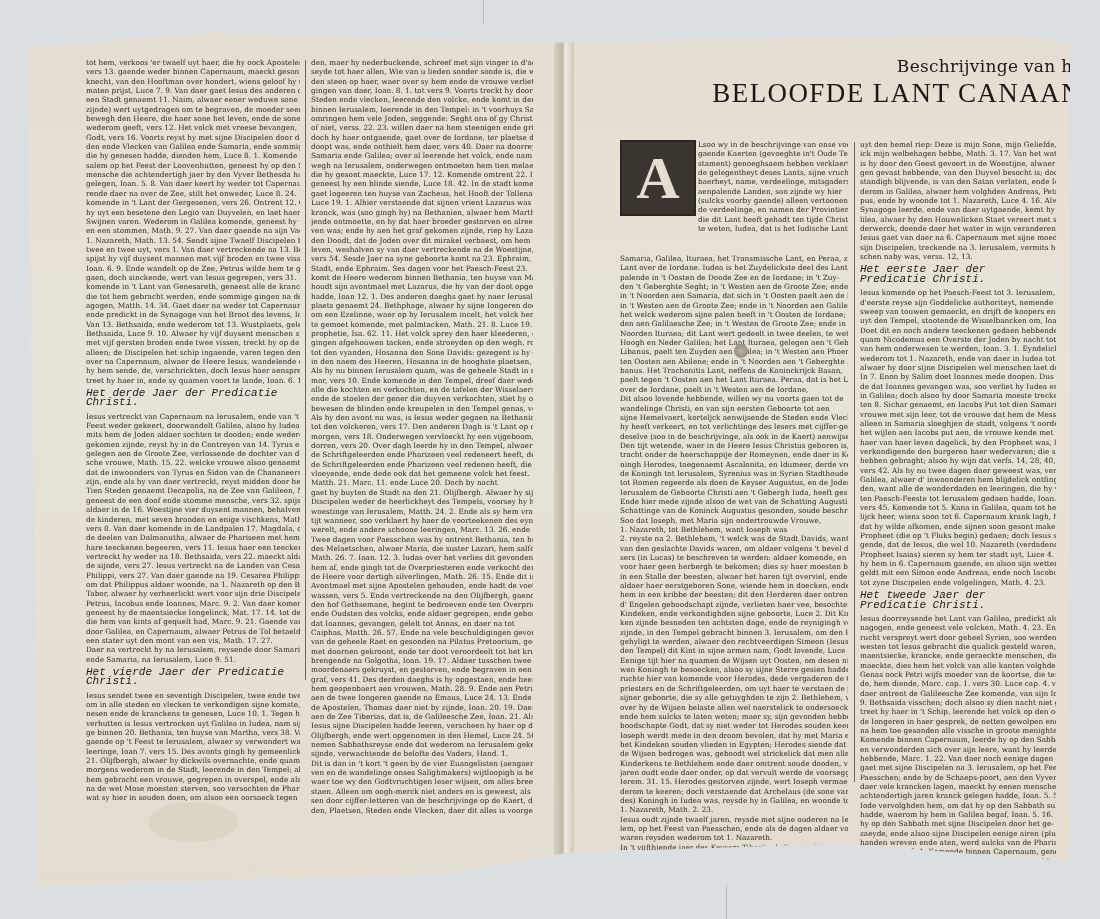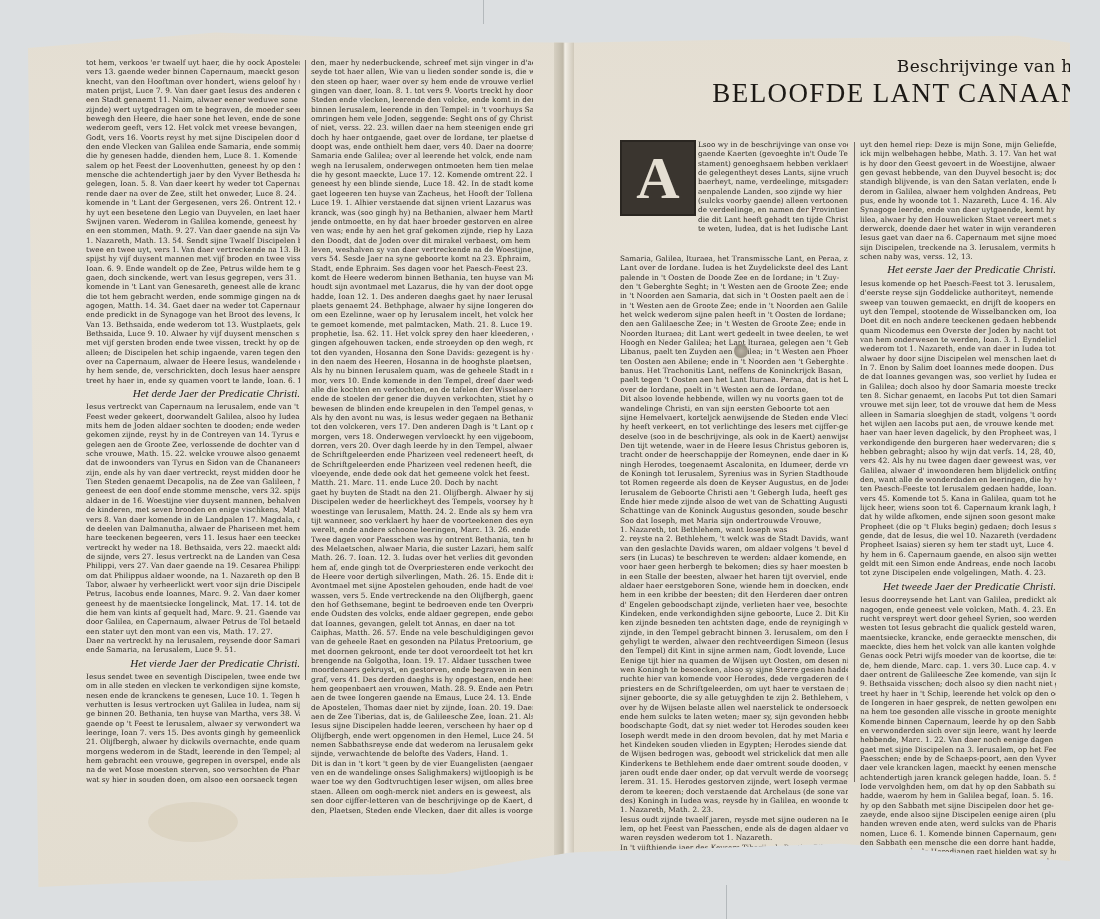--- a/index.html
+++ b/index.html
@@ -22,22 +22,22 @@
   }
   .page { position:absolute; top:0; height:100%; }
   .page.left { left:0; width:526px; }
   .page.right { left:546px; width:496px; }
 
   .col { position:absolute; font-size:7.3px; line-height:9.35px; color:#2b2722; text-align:justify; }
   .col .ln { white-space:nowrap; overflow:hidden; display:block; }
   .rule-v { position:absolute; width:1px; background:#6d675e; }
 
   .heading {
-    font-family:Liberation Serif, serif; font-style:italic; font-size:11px;
-    text-align:right; color:#1e1b17; display:block; margin:4px 0 4px 0;
+    font-family:Liberation Mono, monospace; font-style:italic; font-size:11px;
+    text-align:left; color:#1e1b17; display:block; margin:4px 0 4px 0;
   }
   .title-block { position:absolute; left:0; width:496px; top:34px; text-align:right; color:#1c1915;padding-left:20px; }
   .title-small { font-size:17px; letter-spacing:.3px; }
   .title-big { font-size:27px; letter-spacing:1.4px; margin-top:2px; font-family:"Liberation Serif", serif;margin-left:19px; }
   .title-sub { font-size:8.5px; font-style:italic; margin-top:2px; }
 
   .initial {
     position:absolute; width:72px; height:72px; left:72px; top:118px;
     background:#3a352f; border:2px solid #2a2621;
     display:flex; align-items:center; justify-content:center;

